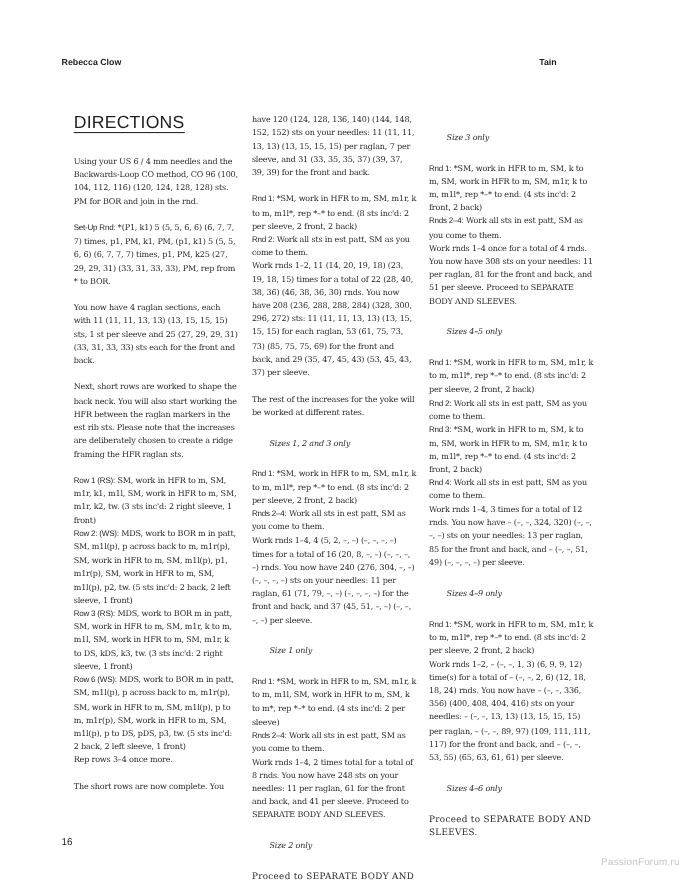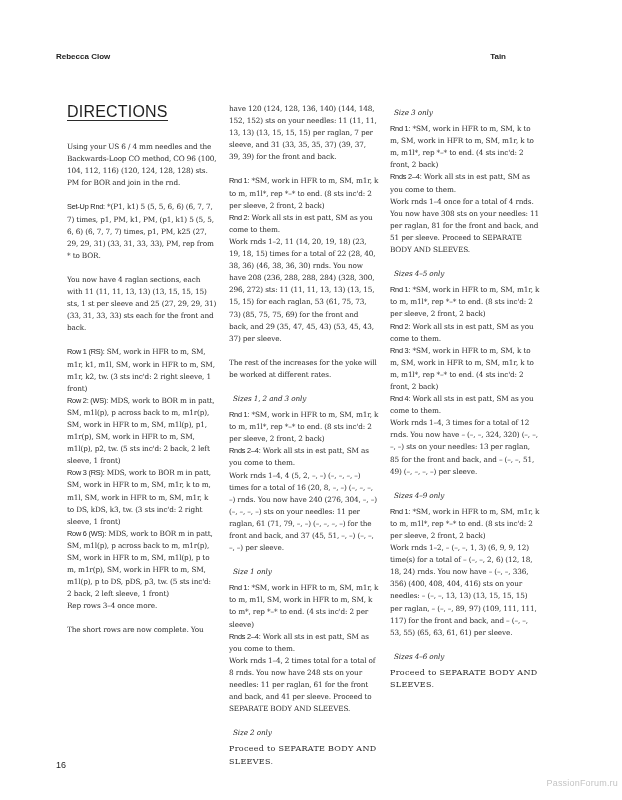--- a/index.html
+++ b/index.html
@@ -15,38 +15,39 @@
     line-height: 12.1px; color: #2b2b2b; letter-spacing: -0.15px; }
   .col1 { left: 67px; width: 150px; }
   .col2 { left: 229px; width: 150px; top: 103px; }
   .col3 { left: 390px; width: 150px; top: 103px; }
   .title { font-family: "Liberation Sans", sans-serif; font-size: 16px; letter-spacing: 0.2px;
     display: inline-block; border-bottom: 1px solid #2b2b2b; padding-bottom: 2px; margin-bottom: 20px;
     color: #1e1e1e; margin-top: 2px; }
   p { margin: 0 0 12px 0; }
   p.tight { margin: 0; }
   .lbl { font-family: "Liberation Sans", sans-serif; font-weight: normal; font-size: 7.3px; color: #1b1b1b; letter-spacing: -0.2px; }
-  .ital { font-style: italic; margin: 4px; }
+  .ital { font-style: italic; margin: 16px; }
   .big { font-size: 8px; letter-spacing: 0.3px; }
   .page-num { position: absolute; left: 56px; top: 760px; font-family: "Liberation Sans", sans-serif; font-size: 9px; color: #1e1e1e; }
   .watermark { position: absolute; right: 4px; top: 778px; font-family: "Liberation Sans", sans-serif; font-size: 9px; color: #c4c4c4; letter-spacing: 0.2px; }
 </style>
 </head>
 <body>
 
 <div class="header">
   <span class="left">Rebecca Clow</span>
   <span class="right">Tain</span>
 </div>
 
 <div class="col col1">
   <div class="title">DIRECTIONS</div>
   <p>Using your US 6 / 4 mm needles and the Backwards-Loop CO method, CO 96 (100, 104, 112, 116) (120, 124, 128, 128) sts. PM for BOR and join in the rnd.</p>
   <p><span class="lbl">Set-Up Rnd:</span><span> *(P1, k1) 5 (5, 5, 6, 6) (6, 7, 7, 7) times, p1, PM, k1, PM, (p1, k1) 5 (5, 5, 6, 6) (6, 7, 7, 7) times, p1, PM, k25 (27, 29, 29, 31) (33, 31, 33, 33), PM, rep from * to BOR.</span></p>
   <p>You now have 4 raglan sections, each with 11 (11, 11, 13, 13) (13, 15, 15, 15) sts, 1 st per sleeve and 25 (27, 29, 29, 31) (33, 31, 33, 33) sts each for the front and back.</p>
+  <p>Next, short rows are worked to shape the back neck. You will also start working the HFR between the raglan markers in the est rib sts. Please note that the increases are deliberately chosen to create a ridge framing the HFR raglan sts.</p>
   <p class="tight"><span class="lbl">Row 1 (RS):</span><span> SM, work in HFR to m, SM, m1r, k1, m1l, SM, work in HFR to m, SM, m1r, k2, tw. (3 sts inc'd: 2 right sleeve, 1 front)</span></p>
   <p class="tight"><span class="lbl">Row 2: (WS):</span><span> MDS, work to BOR m in patt, SM, m1l(p), p across back to m, m1r(p), SM, work in HFR to m, SM, m1l(p), p1, m1r(p), SM, work in HFR to m, SM, m1l(p), p2, tw. (5 sts inc'd: 2 back, 2 left sleeve, 1 front)</span></p>
   <p class="tight"><span class="lbl">Row 3 (RS):</span><span> MDS, work to BOR m in patt, SM, work in HFR to m, SM, m1r, k to m, m1l, SM, work in HFR to m, SM, m1r, k to DS, kDS, k3, tw. (3 sts inc'd: 2 right sleeve, 1 front)</span></p>
   <p class="tight"><span class="lbl">Row 6 (WS):</span><span> MDS, work to BOR m in patt, SM, m1l(p), p across back to m, m1r(p), SM, work in HFR to m, SM, m1l(p), p to m, m1r(p), SM, work in HFR to m, SM, m1l(p), p to DS, pDS, p3, tw. (5 sts inc'd: 2 back, 2 left sleeve, 1 front)</span></p>
   <p>Rep rows 3–4 once more.</p>
   <p class="tight">The short rows are now complete. You</p>
 </div>
 
 <div class="col col2">
   <p>have 120 (124, 128, 136, 140) (144, 148, 152, 152) sts on your needles: 11 (11, 11, 13, 13) (13, 15, 15, 15) per raglan, 7 per sleeve, and 31 (33, 35, 35, 37) (39, 37, 39, 39) for the front and back.</p>

